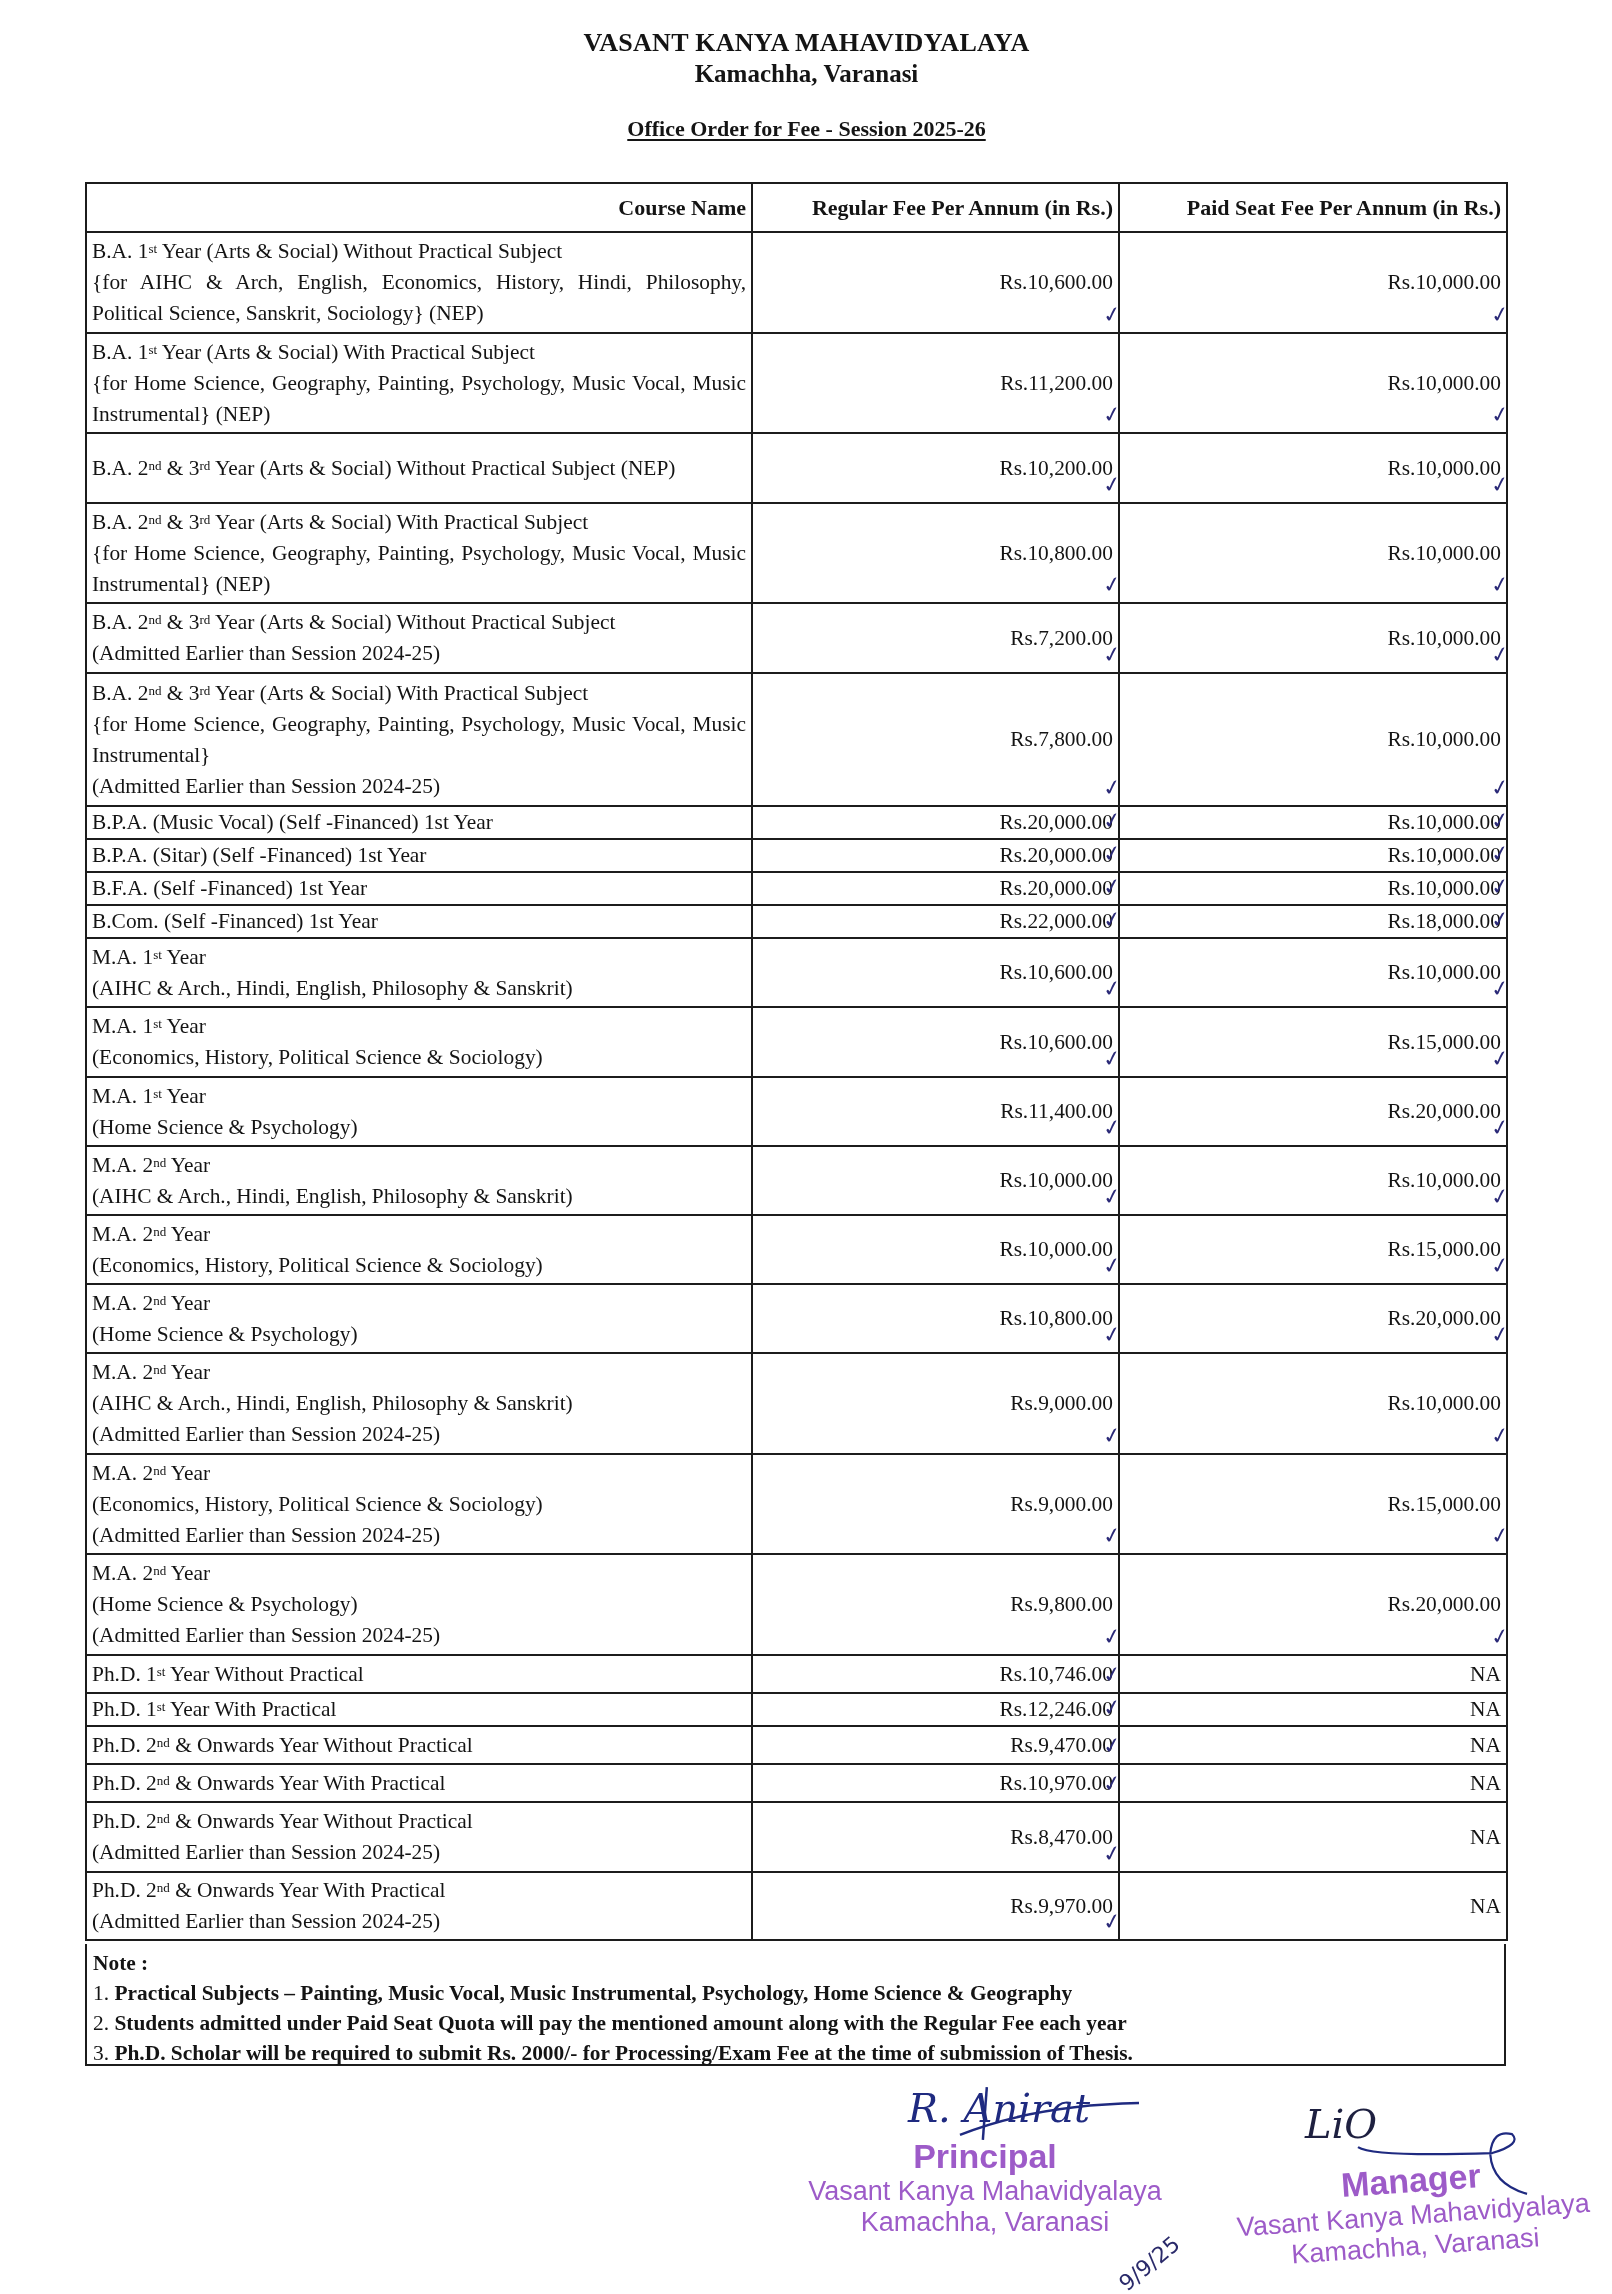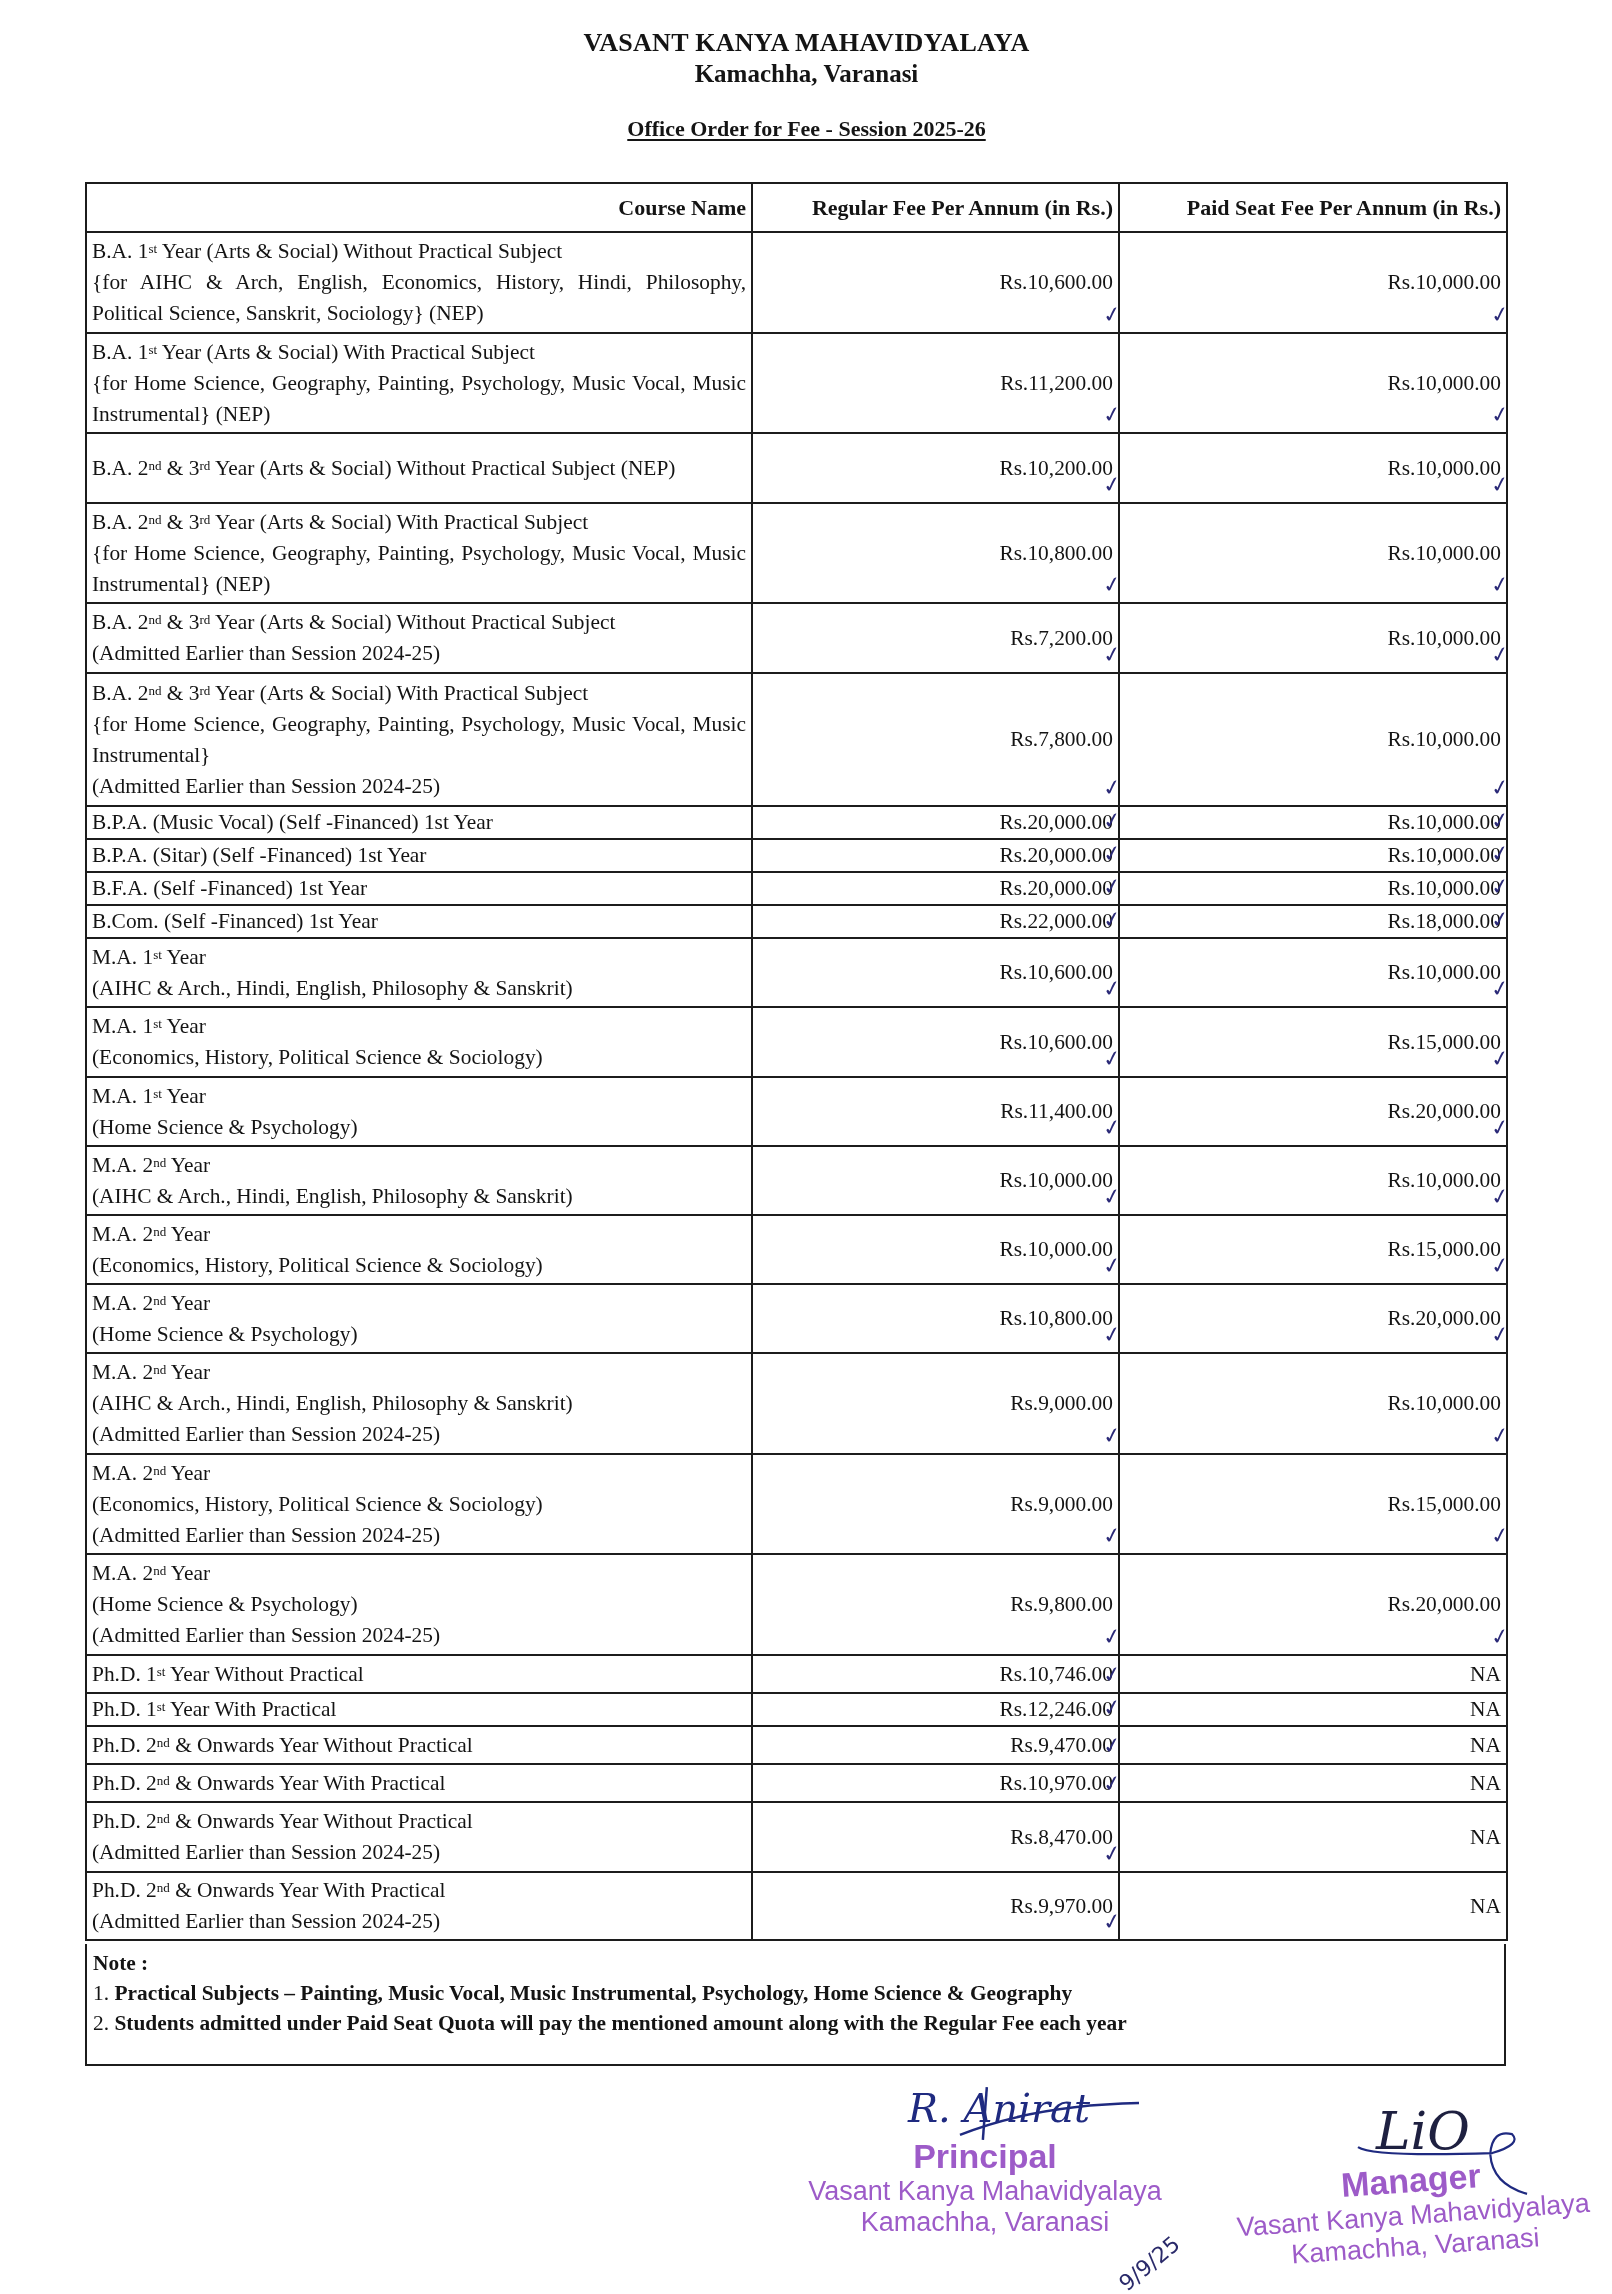--- a/index.html
+++ b/index.html
@@ -179,35 +179,36 @@
         <td class="amt"><span>Rs.9,970.00</span><span class="tick">✓</span></td>
         <td class="amt"><span>NA</span></td>
       </tr>
     </tbody>
 </table>
 
 <div class="notes">
   <div>Note :</div>
   <div><span class="num">1.</span> <span>Practical Subjects – Painting, Music Vocal, Music Instrumental, Psychology, Home Science &amp; Geography</span></div>
   <div><span class="num">2.</span> <span>Students admitted under Paid Seat Quota will pay the mentioned amount along with the Regular Fee each year</span></div>
+  <div><span class="num">3.</span> <span>Ph.D. Scholar will be required to submit Rs. 2000/- for Processing/Exam Fee at the time of submission of Thesis.</span></div>
 </div>
 
 <div class="sig" style="left:864px; top:2085px; font-size:40px;margin-left:44px;">R. Anirat</div>
 <svg style="position:absolute; left:955px; top:2085px;" width="189" height="60" viewBox="0 0 190 60">
   <path d="M5 50 Q 80 20 185 18" stroke="#1f2a80" stroke-width="2.5" fill="none"></path>
   <path d="M28 55 L 32 2" stroke="#1f2a80" stroke-width="2.5" fill="none"></path>
 </svg>
 <div class="stamp" style="left:801px; top:2137px; width:368px;">
   <div class="role">Principal</div>
   <div class="line">Vasant Kanya Mahavidyalaya</div>
   <div class="line">Kamachha, Varanasi</div>
 </div>
 <div class="date" style="left:1114px; top:2251px;">9/9/25</div>
 
-<div class="sig" style="left:1376px; top:2101px; font-size:52px; color:#1e2040;">LiO</div>
+<div class="sig" style="left:1305px; top:2101px; font-size:40px; color:#1e2040;">LiO</div>
 <svg style="position:absolute; left:1353px; top:2129px;" width="179" height="70" viewBox="0 0 180 70">
   <path d="M5 18 Q 20 28 140 24 Q 170 15 160 5 Q 140 0 138 25 Q 140 55 175 65" stroke="#1f2a80" stroke-width="2.2" fill="none"></path>
 </svg>
 <div class="stamp" style="left:1214px; top:2161px; width:398px; transform:rotate(-4deg);">
   <div class="role">Manager</div>
   <div class="line">Vasant Kanya Mahavidyalaya</div>
   <div class="line">Kamachha, Varanasi</div>
 </div>
 
 

